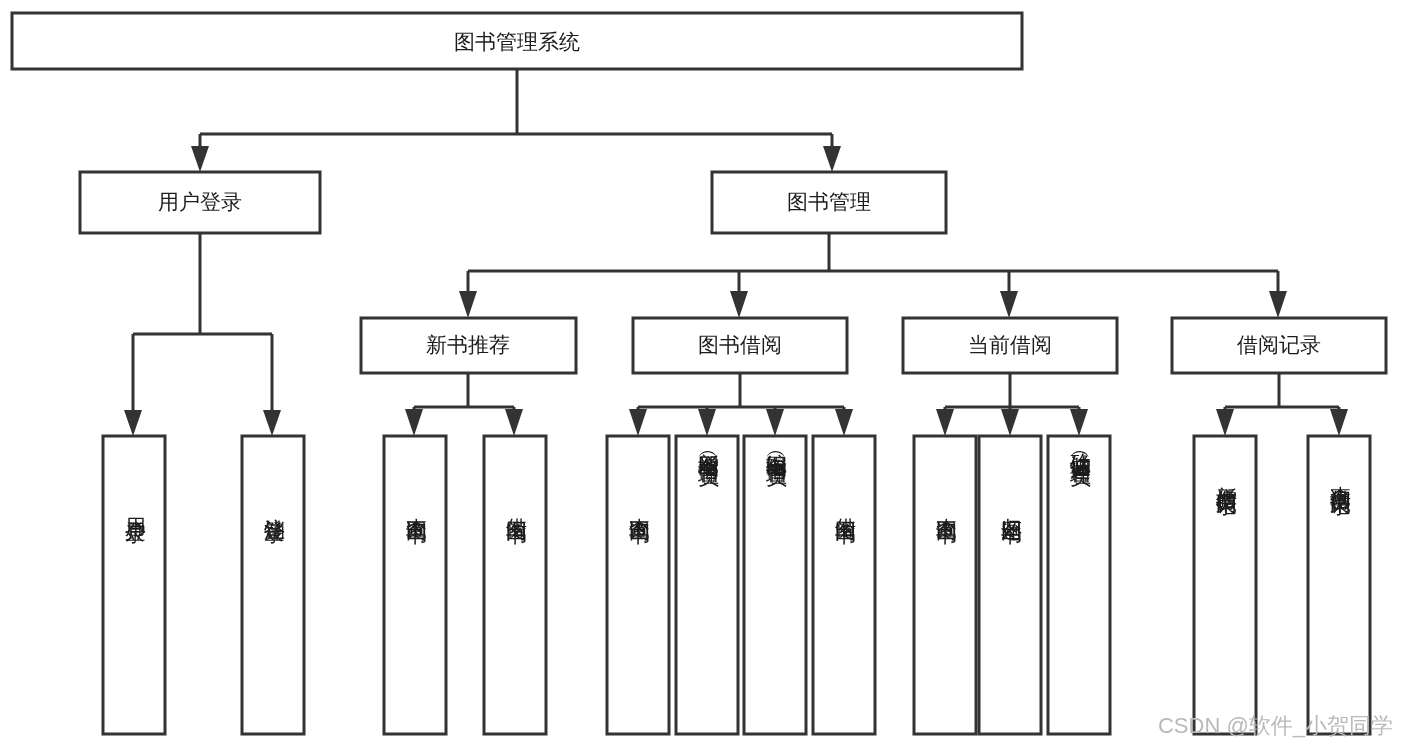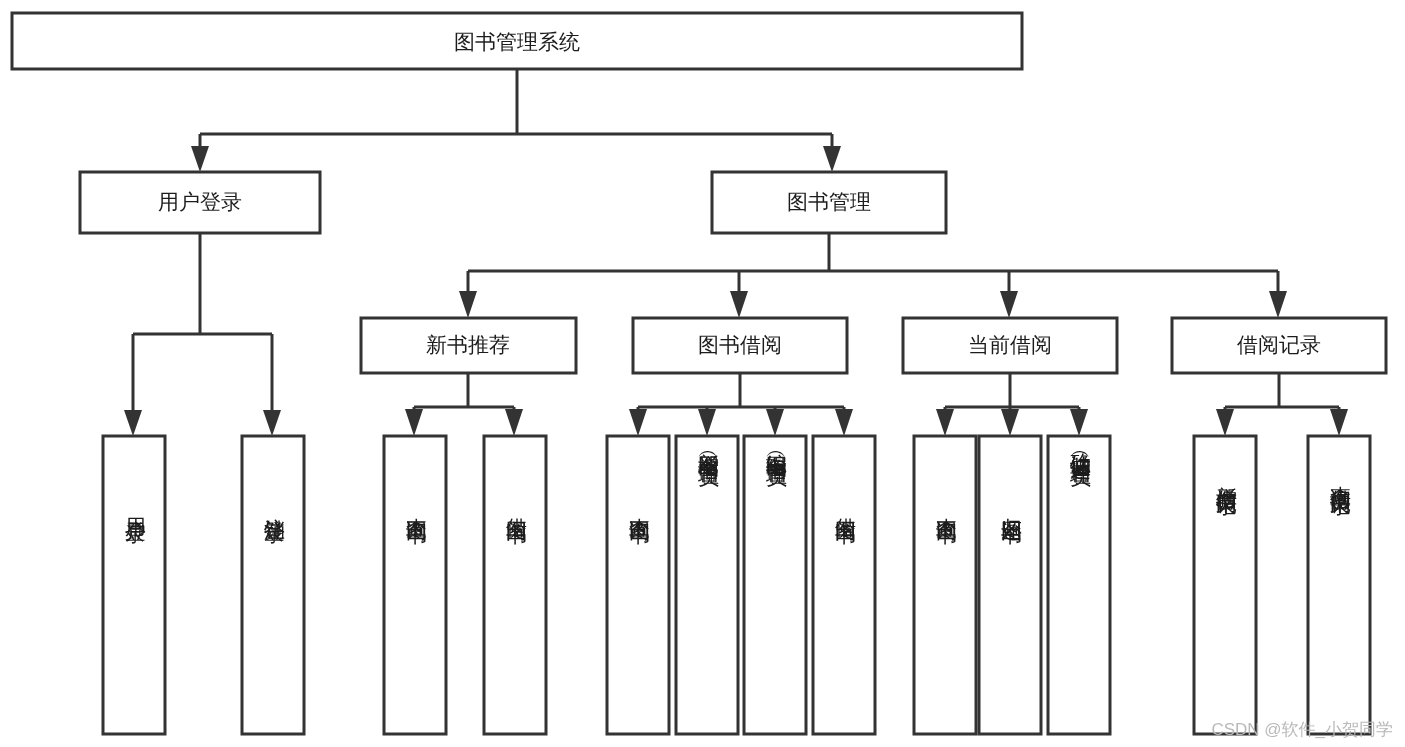--- a/index.html
+++ b/index.html
@@ -56,21 +56,21 @@
     font-size: 21px;
     writing-mode: vertical-rl;
     text-orientation: upright;
     letter-spacing: 2px;
   }
   .watermark {
     position: absolute;
     right: 12px;
     bottom: 6px;
     font-family: "Liberation Sans", "DejaVu Sans", sans-serif;
-    font-size: 17px;
+    font-size: 22px;
     color: #b9b9b9;
     white-space: nowrap;
     pointer-events: none;
     user-select: none;
   }
 </style>
 </head>
 <body>
 
 <div id="diagram-root">

